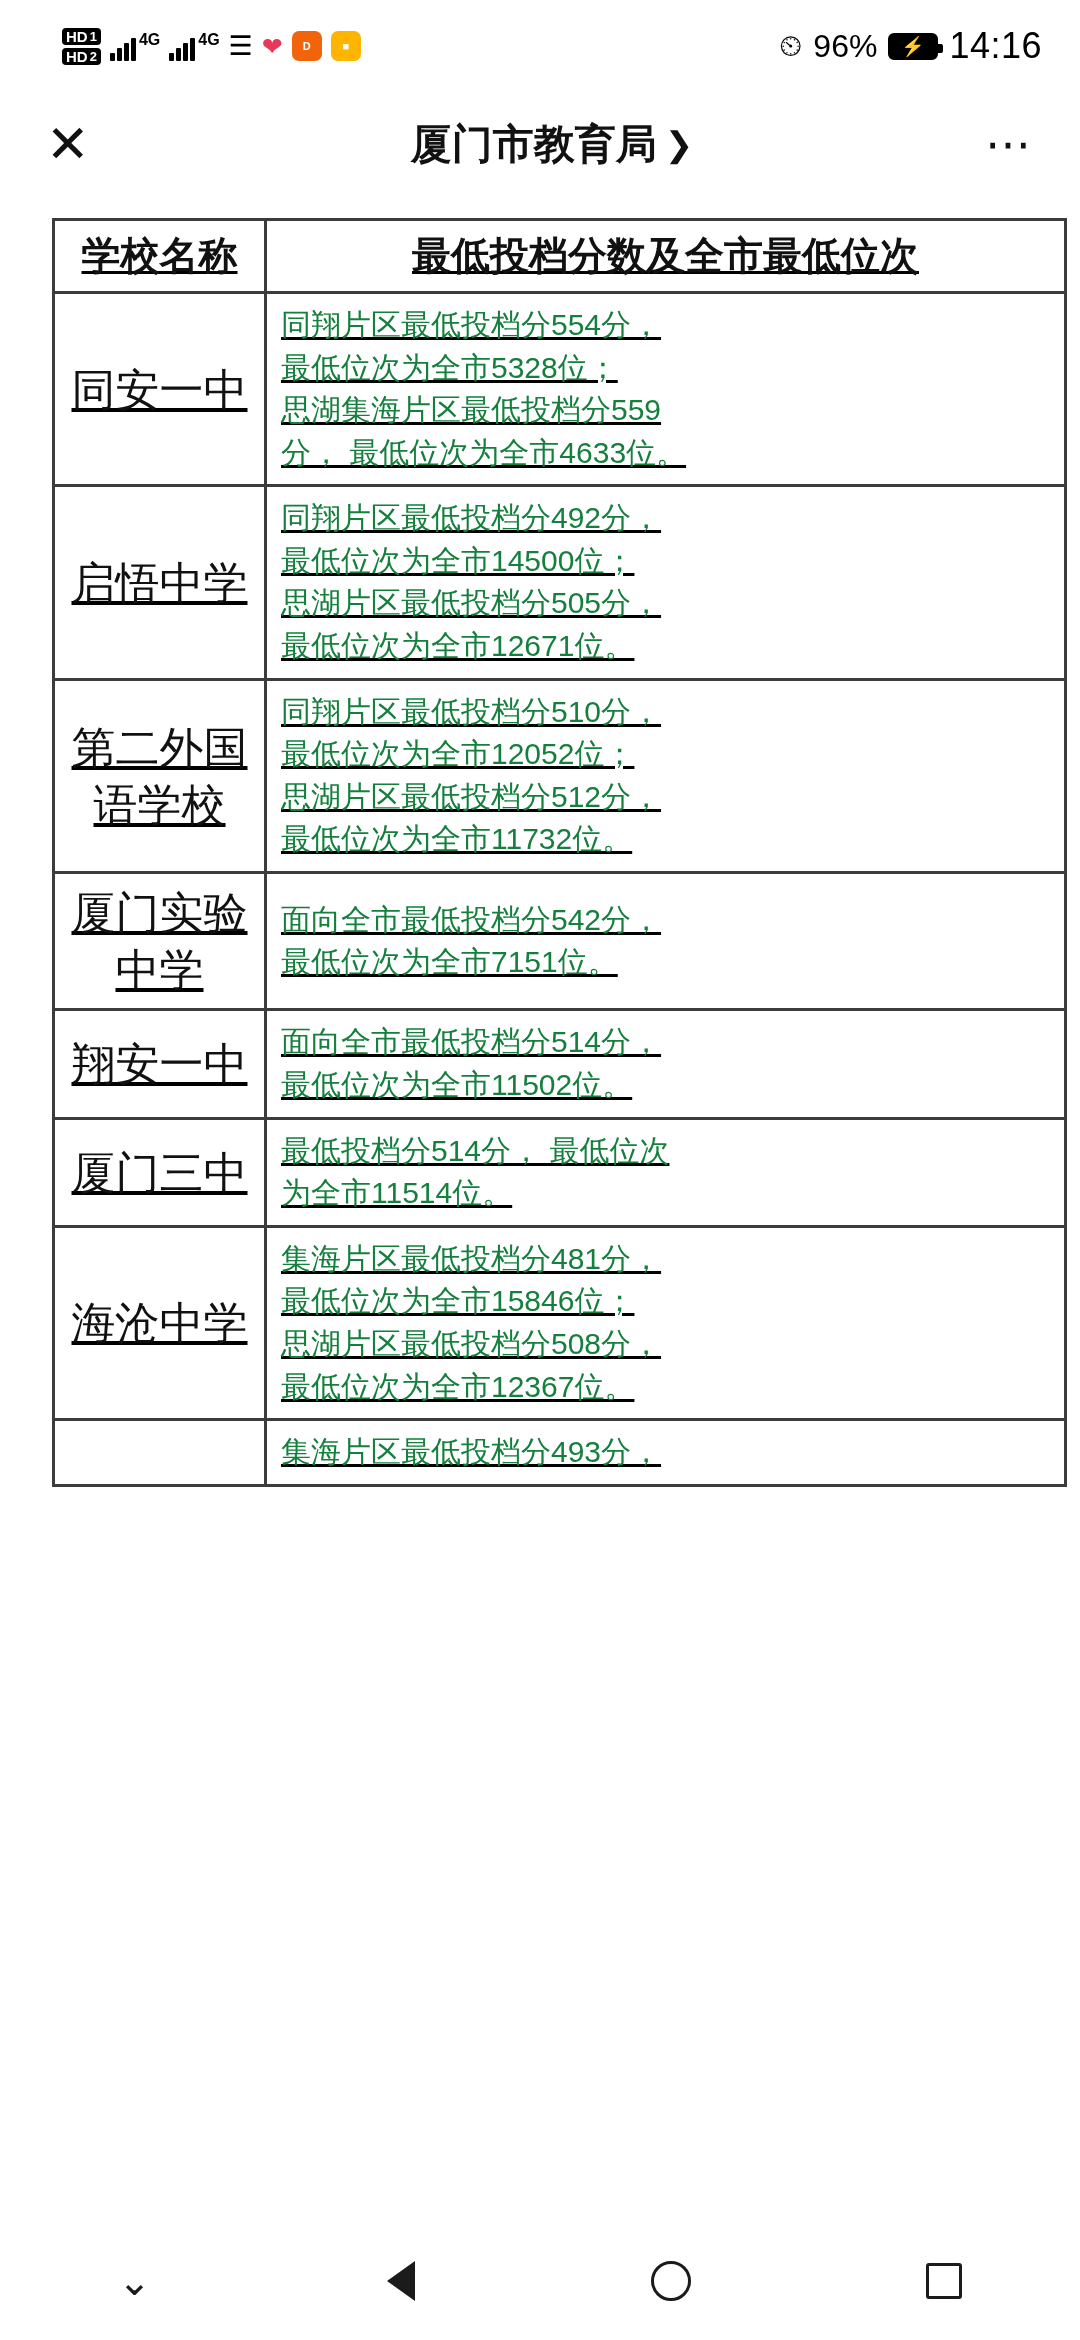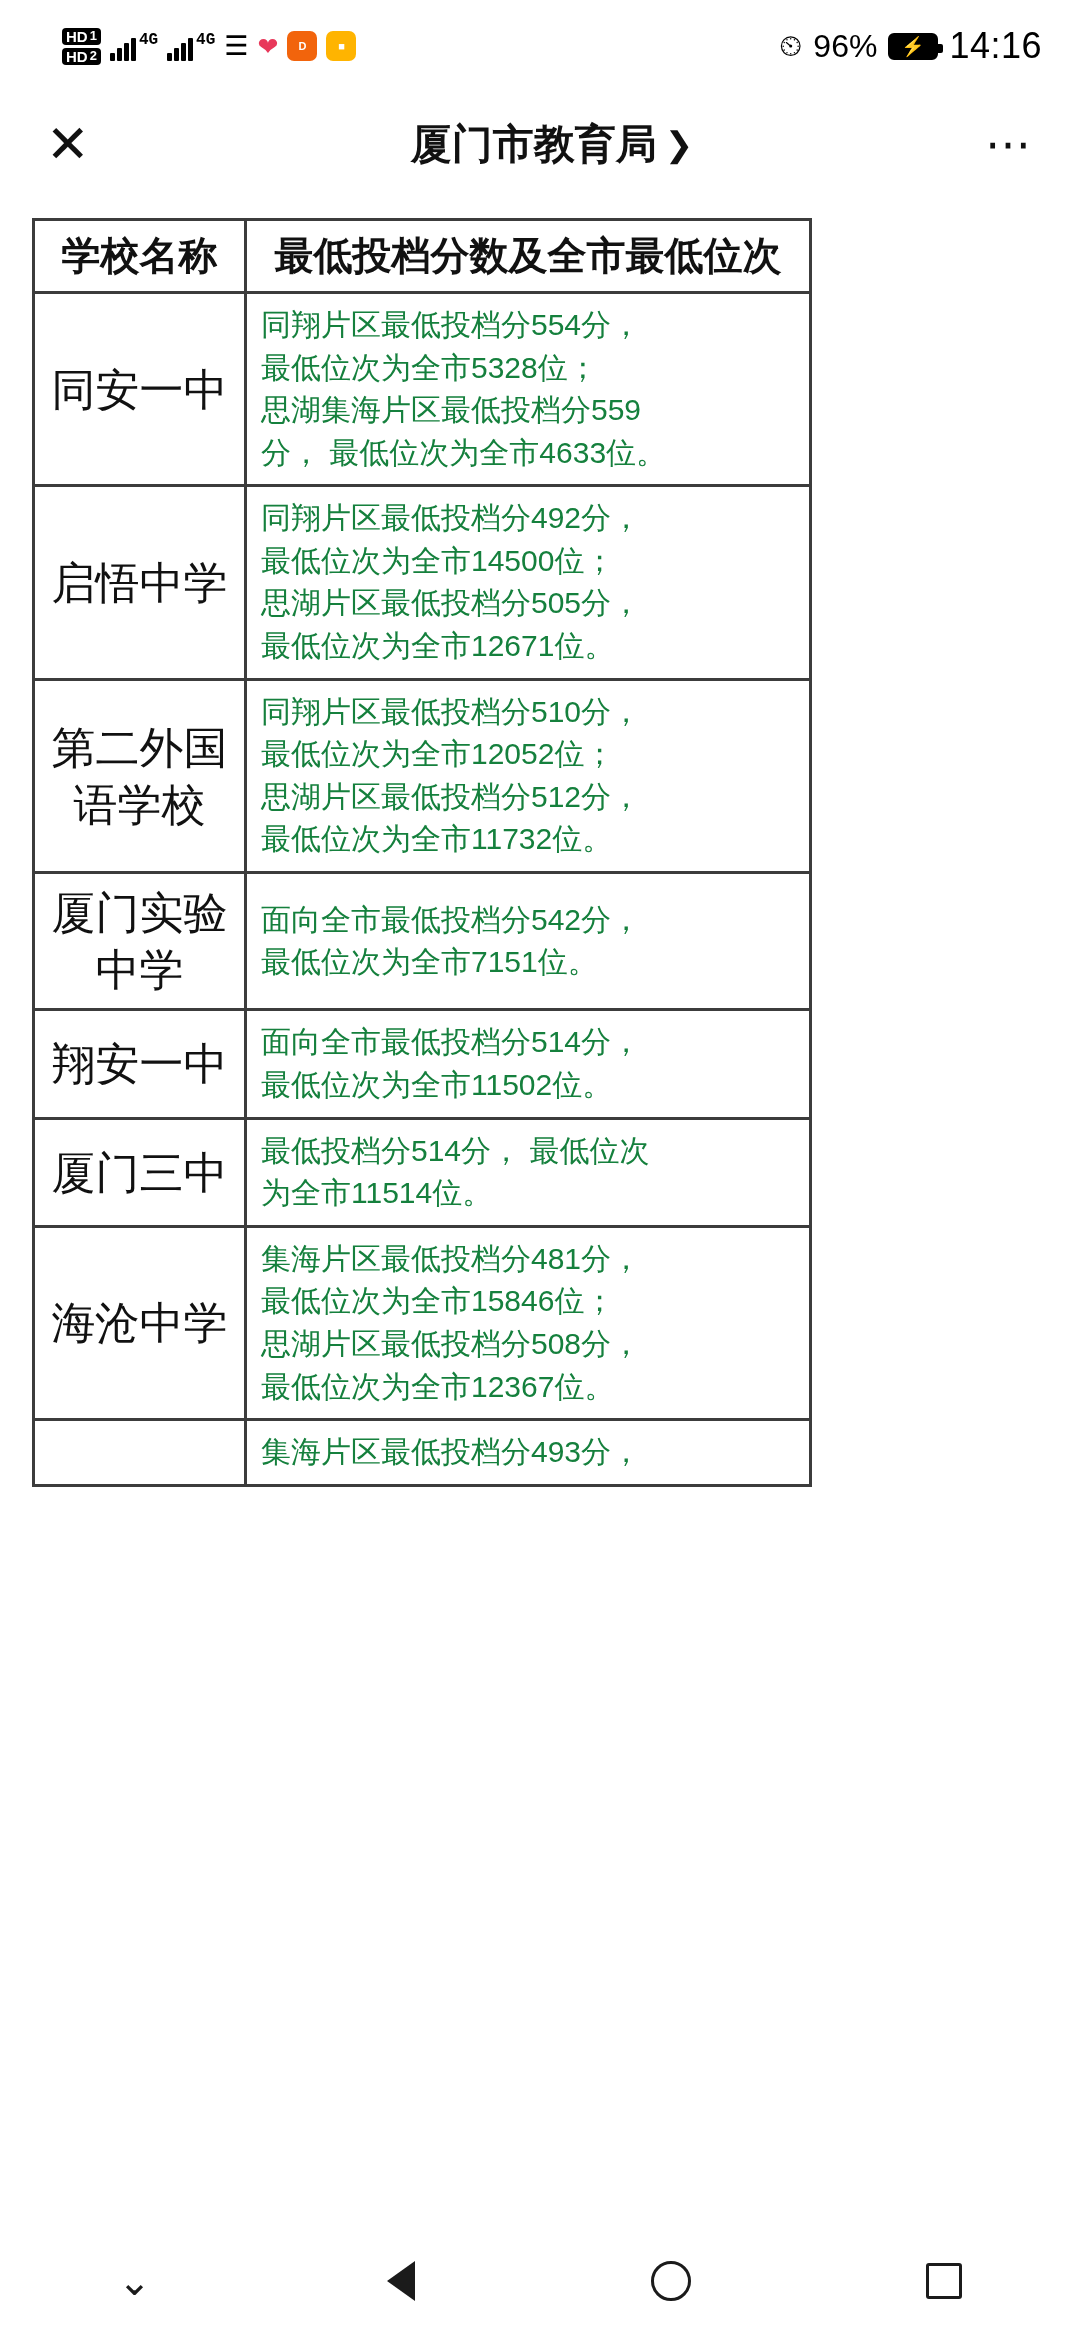--- a/index.html
+++ b/index.html
@@ -15,36 +15,36 @@
   .status-bar {
     height: 92px;
     display: flex;
     align-items: center;
     padding: 0 38px 0 62px;
     color: #000;
   }
   .sb-left { display: flex; align-items: center; gap: 9px; }
   .hd-stack { display: flex; flex-direction: column; gap: 3px; }
   .hd-chip {
-    display: flex; align-items: flex-start; gap: 2px;
+    display: flex; align-items: center; gap: 2px;
     background: #000; color: #fff;
     border-radius: 4px;
     padding: 1px 4px;
     font-size: 15px; font-weight: bold;
     line-height: 1;
   }
   .hd-chip .num { font-size: 13px; }
   .sig { display: flex; align-items: flex-end; gap: 2px; height: 30px; }
   .sig i { display: block; width: 5px; background: #000; border-radius: 1px; }
   .sig i:nth-child(1){ height: 8px; }
   .sig i:nth-child(2){ height: 13px; }
   .sig i:nth-child(3){ height: 18px; }
   .sig i:nth-child(4){ height: 23px; }
   .net-label { font-size: 16px; font-weight: bold; vertical-align: top; }
-  .net-group { display: flex; align-items: flex-start; gap: 3px; font-family: Liberation Mono, monospace; }
+  .net-group { display: flex; align-items: flex-start; gap: 3px; }
   .wifi { font-size: 27px; line-height: 1; }
   .heart { color: #e8385a; font-size: 25px; line-height: 1; }
   .badge-app {
     width: 30px; height: 30px; border-radius: 7px;
     color: #fff; font-size: 11px; font-weight: bold;
     display: flex; align-items: center; justify-content: center;
   }
   .badge-orange { background: #f2640c; }
   .badge-yellow { background: #ffb400; }
 
@@ -100,22 +100,23 @@
 
   
   .content {
     padding: 22px 0 0 0;
     height: 1996px;
     overflow: hidden;
   }
   table.grades {
     border-collapse: collapse;
     table-layout: fixed;
-    margin: 0 32px;
-    width: 780px;
+    margin: 0 52px;
+    width: 1015px;
+    text-decoration: underline;
   }
   table.grades td, table.grades th {
     border: 3px solid #3c3c3c;
     vertical-align: middle;
     padding: 10px 14px;
   }
   col.c-name { width: 212px; }
   col.c-info { width: auto; }
 
   .th-name, .th-info {

